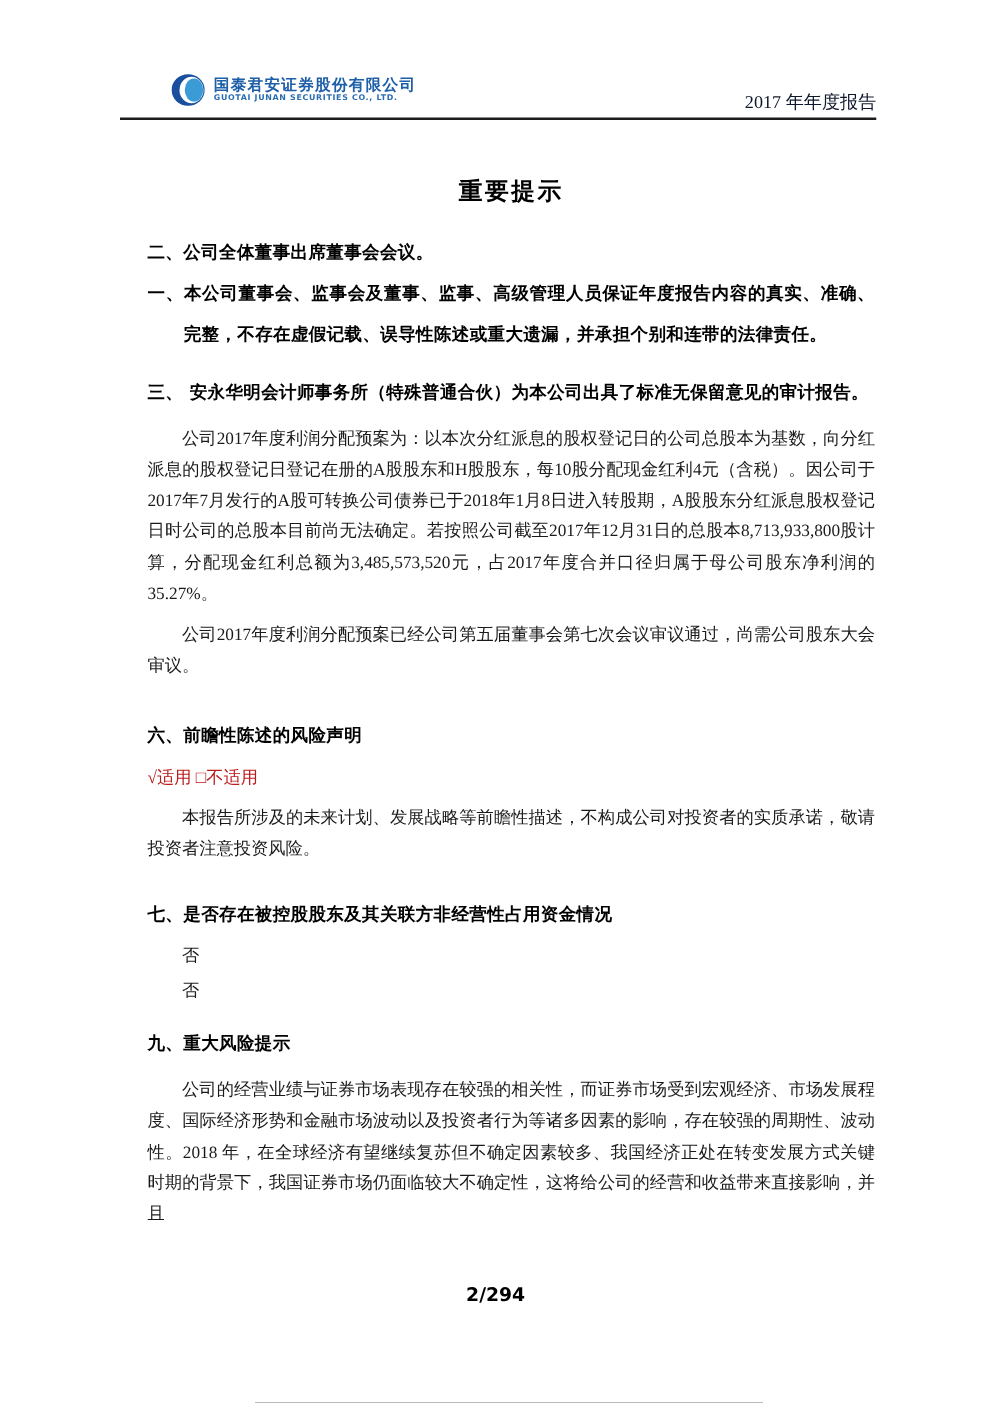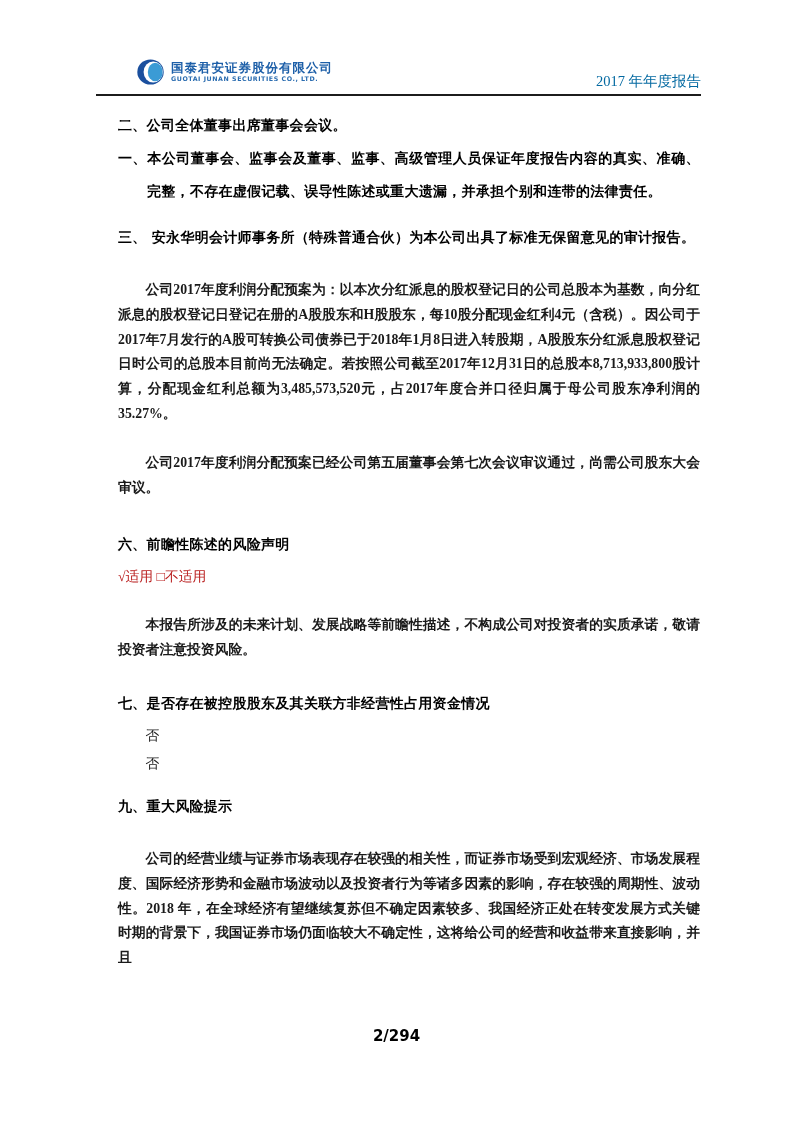--- a/index.html
+++ b/index.html
@@ -23,40 +23,40 @@
   .logo-icon { width:27px; height:26px; flex:0 0 auto; }
   .logo-text { display:flex; flex-direction:column; line-height:1.1; }
   .logo-cn {
     font-family:"DejaVu Sans","Liberation Sans",sans-serif;
     font-weight:700; font-size:12.5px; letter-spacing:1px; color:#1d5fa8;
   }
   .logo-en {
     font-family:"DejaVu Sans","Liberation Sans",sans-serif;
     font-weight:700; font-size:6.3px; letter-spacing:0.55px; color:#2a6cb0; margin-top:2px;
   }
-  .report-title { font-size:14.5px; margin-bottom:3px; color:#0369a1; }
+  .report-title { font-size:14.5px; margin-bottom:3px; color:#0f172a; }
 
   
   .content { position:absolute; top:96px; left:118px; width:582px; }
   .doc-title {
     text-align:center;
     font-family:"DejaVu Sans","Liberation Sans",sans-serif;
     font-weight:700; font-size:19px; letter-spacing:2px;
     margin-top:44px; margin-bottom:20px; color:#000;
   }
   .item {
     font-family:"DejaVu Sans","Liberation Sans",sans-serif;
     font-weight:700; font-size:14px; line-height:33px;
     padding-left:29px; text-indent:-29px;
     text-align:justify; color:#000; letter-spacing:0.3px;
   }
   .mt-item { margin-top:13px; }
   .para {
     font-size:13.8px; line-height:24.8px; text-align:justify;
-    text-indent:2em; color:#1a1a1a; margin-top:24px;font-weight:bold;
+    text-indent:2em; color:#1a1a1a; margin-top:8px;
   }
   .applicability { font-size:13.8px; line-height:25px; margin-top:3px; color:#b91c1c; }
   .answer { font-size:13.8px; line-height:25px; padding-left:2em; margin-top:3px; color:#1a1a1a; }
 
   
   .footer {
     position:absolute; bottom:77px; left:0; width:100%;
     text-align:center;
     font-family:"DejaVu Sans","Liberation Sans",sans-serif;
     font-weight:700; font-size:15px; color:#000;
@@ -79,20 +79,21 @@
       <span class="logo-text">
         <span class="logo-cn">国泰君安证券股份有限公司</span>
         <span class="logo-en">GUOTAI JUNAN SECURITIES CO., LTD.</span>
       </span>
     </div>
     <div class="report-title">2017 年年度报告</div>
   </div>
 
   <div class="content">
 
+    <div class="doc-title">重要提示</div>
 
     <div class="item mt-item"><span>二、</span><span>公司全体董事出席董事会会议。</span></div>
 
     <div class="item"><span>一、</span><span>本公司董事会、监事会及董事、监事、高级管理人员保证年度报告内容的真实、准确、完整，不存在虚假记载、误导性陈述或重大遗漏，并承担个别和连带的法律责任。</span></div>
 
     <div class="item mt-item"><span>三、</span>&nbsp;<span>安永华明会计师事务所（特殊普通合伙）为本公司出具了标准无保留意见的审计报告。</span></div>
 
 
     <div class="para">公司2017年度利润分配预案为：以本次分红派息的股权登记日的公司总股本为基数，向分红派息的股权登记日登记在册的A股股东和H股股东，每10股分配现金红利4元（含税）。因公司于2017年7月发行的A股可转换公司债券已于2018年1月8日进入转股期，A股股东分红派息股权登记日时公司的总股本目前尚无法确定。若按照公司截至2017年12月31日的总股本8,713,933,800股计算，分配现金红利总额为3,485,573,520元，占2017年度合并口径归属于母公司股东净利润的35.27%。</div>
     <div class="para">公司2017年度利润分配预案已经公司第五届董事会第七次会议审议通过，尚需公司股东大会审议。</div>

